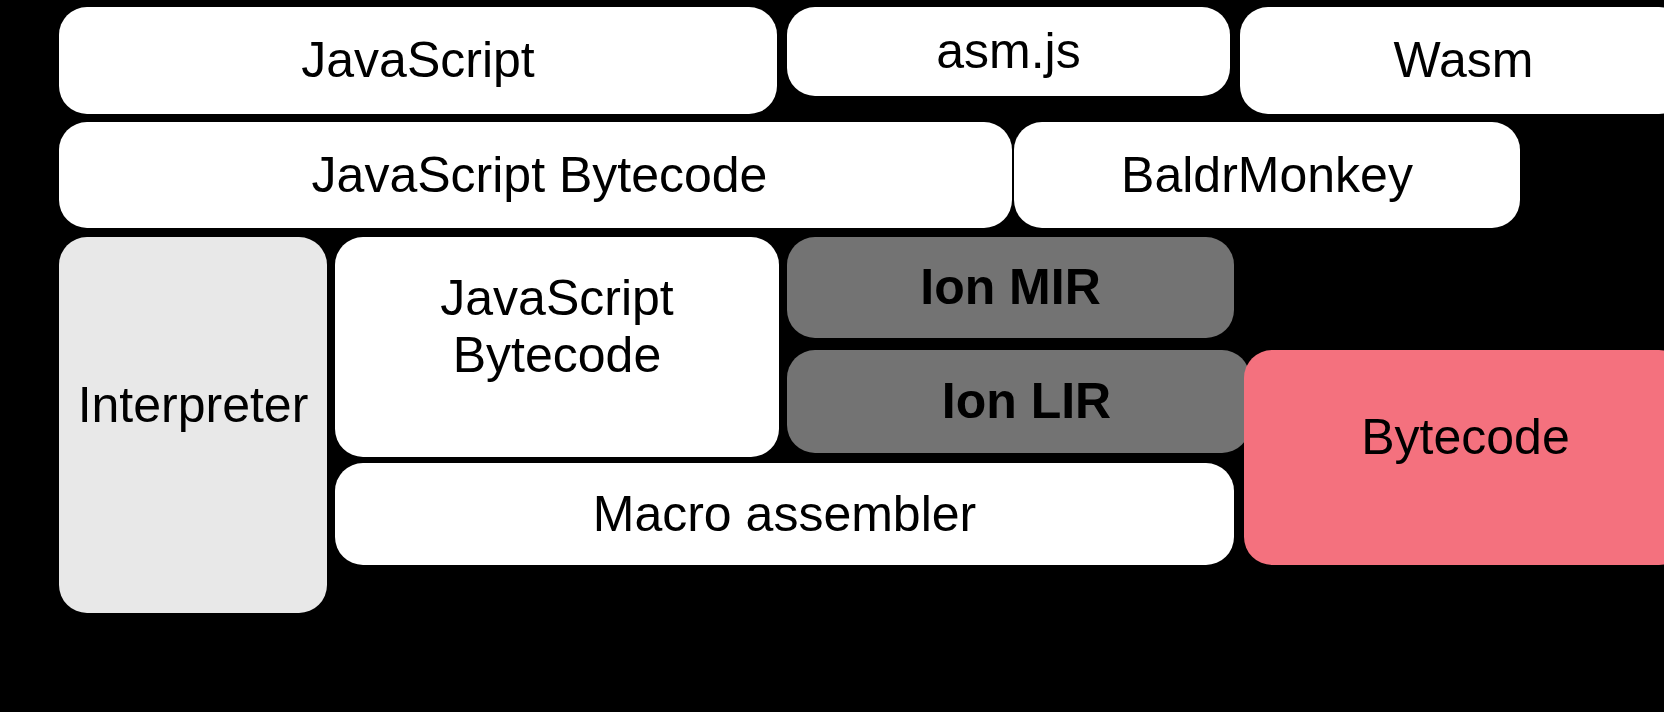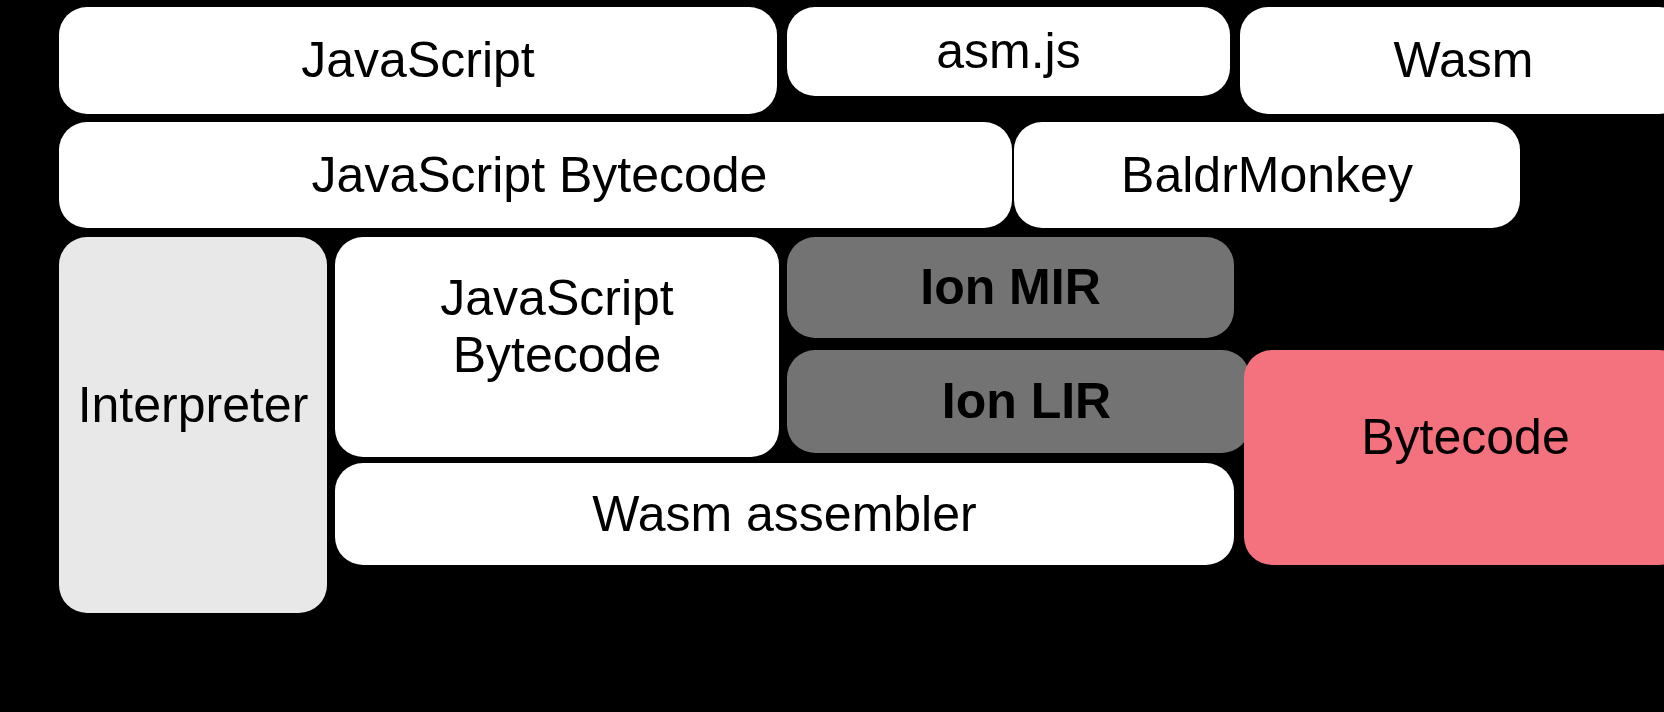--- a/index.html
+++ b/index.html
@@ -57,16 +57,16 @@
     <span>JavaScript</span>
     <span>Bytecode</span>
   </div>
 
   <div class="node fill-green" style="left:745px; top:237px; width:447px; height:101px;">Ion MIR</div>
 
   <div class="node fill-green" style="left:745px; top:350px; width:447px; height:103px;padding-left:16px;">Ion LIR</div>
 
   <div class="node fill-pink tall" style="left:1202px; top:350px; width:443px; height:215px;">Bytecode</div>
 
-  <div class="node fill-white" style="left:293px; top:463px; width:899px; height:102px;">Wasm assembler</div>
+  <div class="node fill-white" style="left:293px; top:463px; width:899px; height:102px;">Macro assembler</div>
 
 
 </div>
 
 </body></html>

